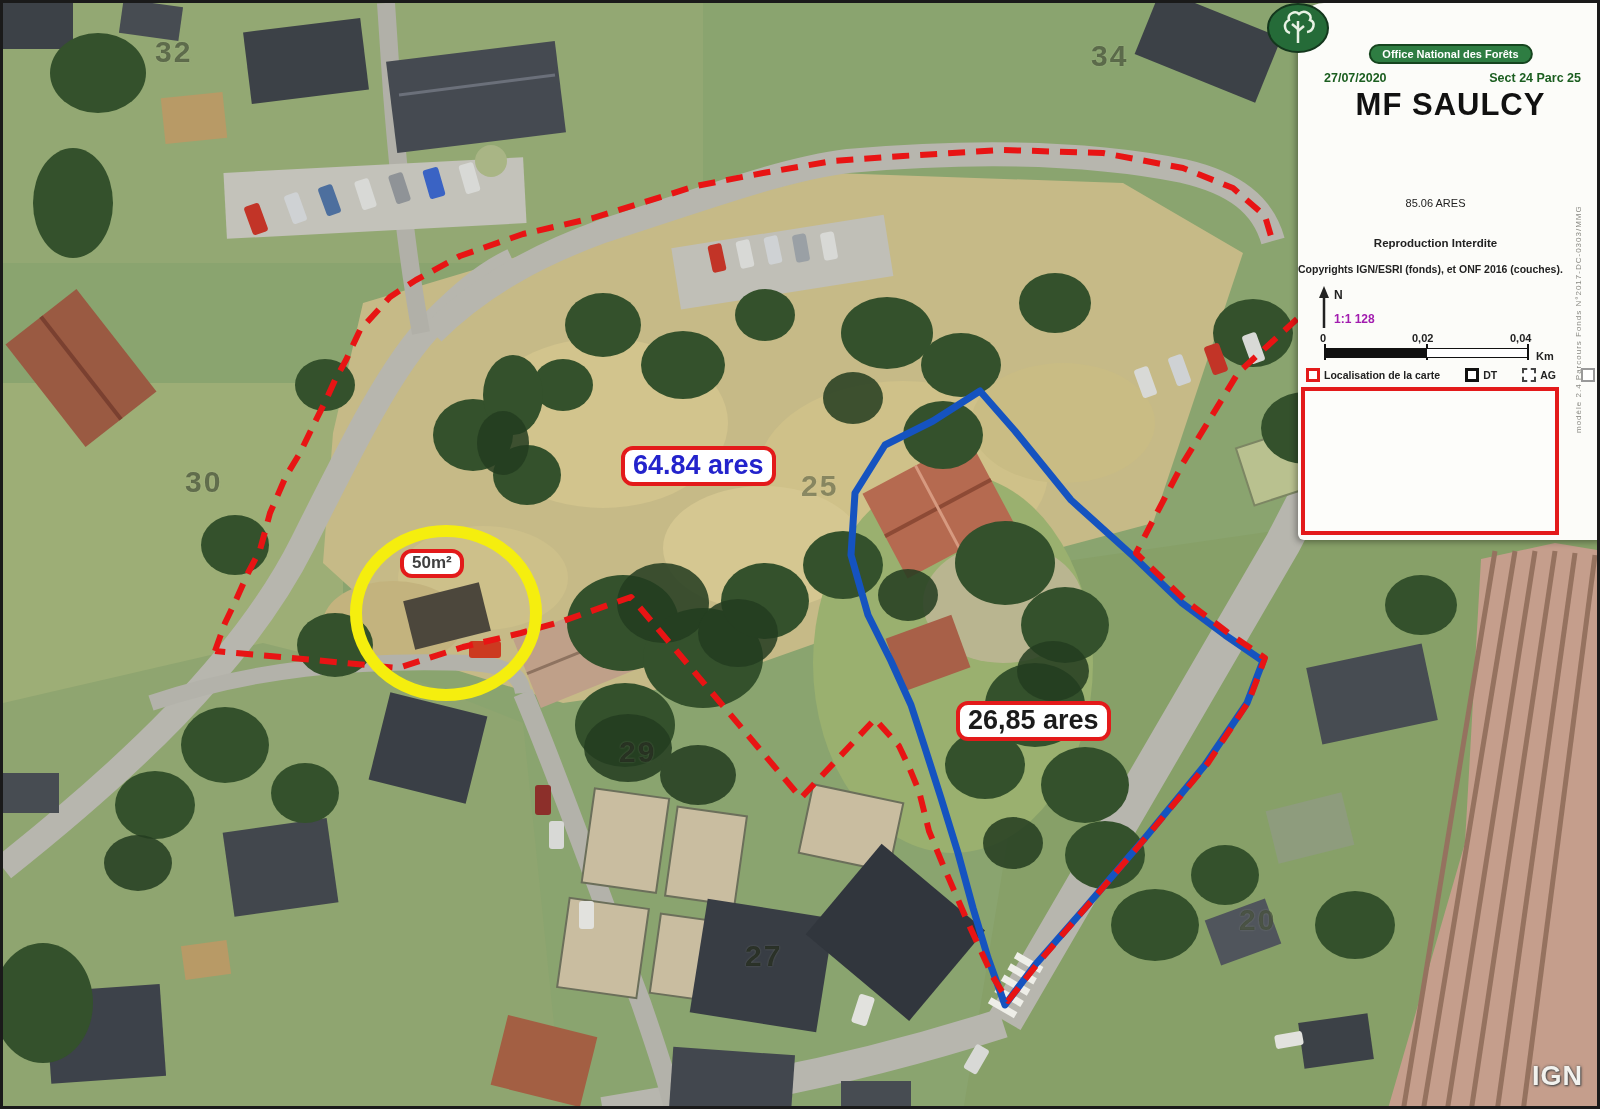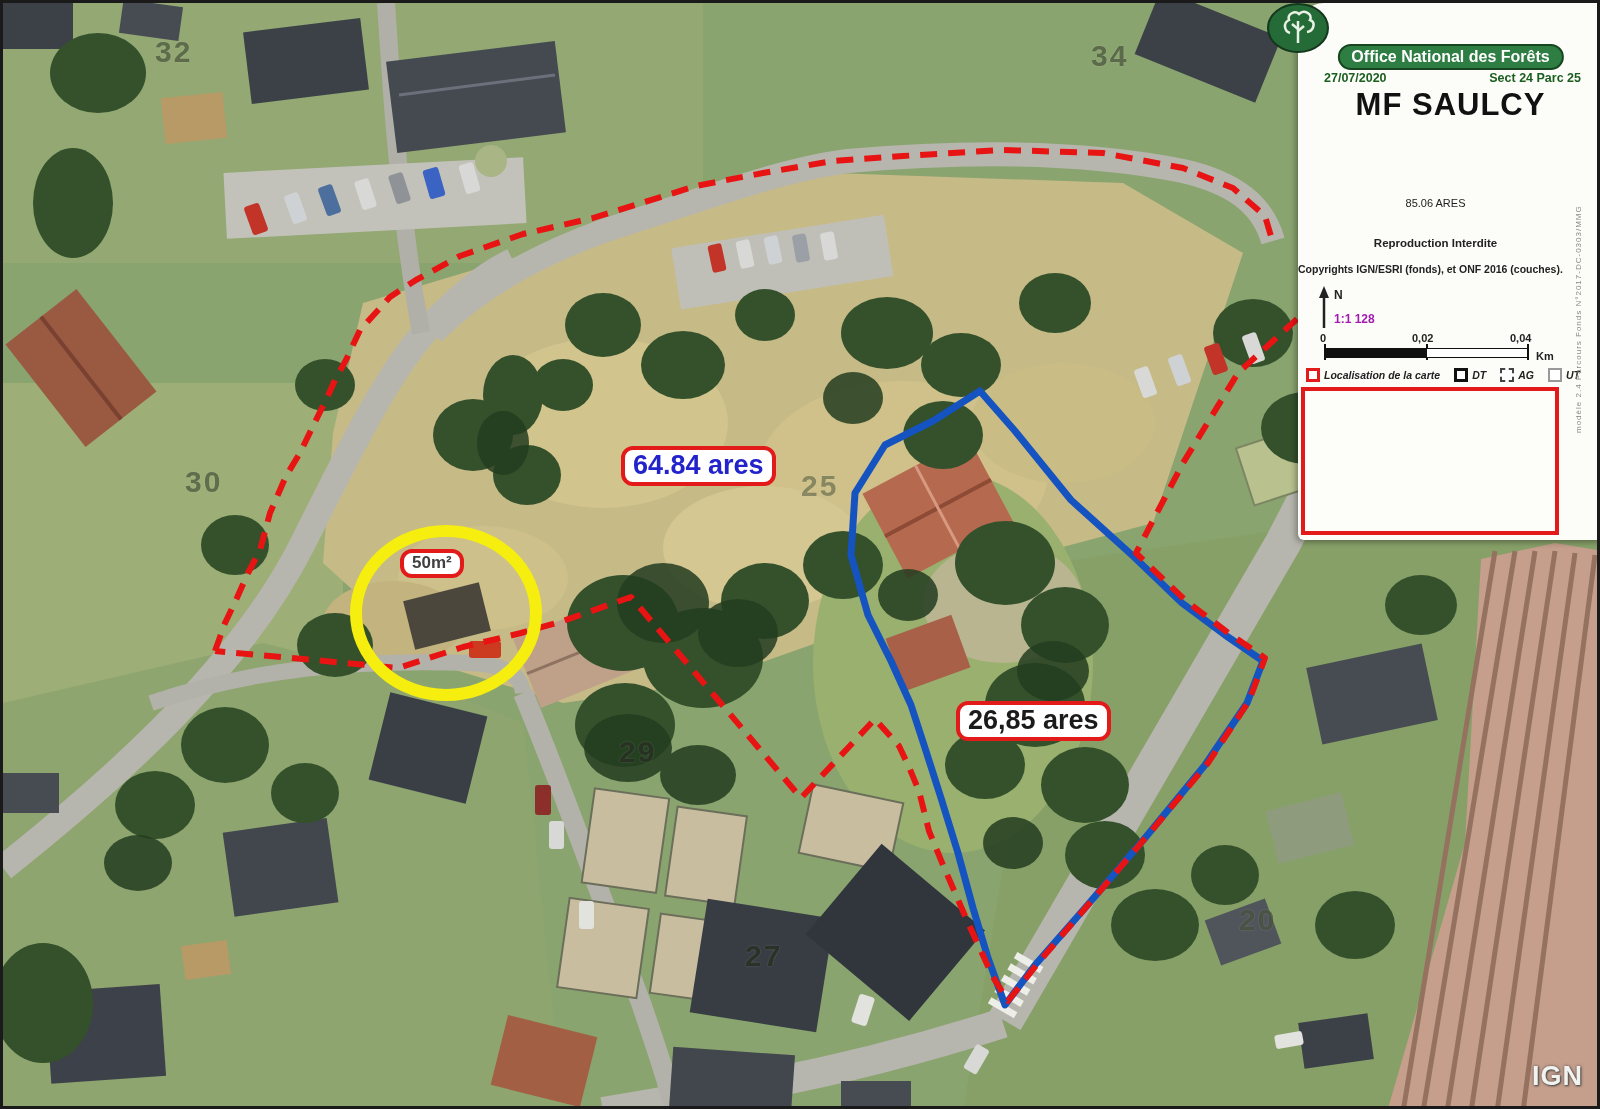--- a/index.html
+++ b/index.html
@@ -28,21 +28,21 @@
   
   .panel{
     position:absolute;left:1295px;top:0;width:305px;height:537px;
     background:#fcfcf9;border-radius:26px 0 0 6px;box-shadow:-2px 2px 6px rgba(0,0,0,.35);
   }
   .panel *{box-sizing:border-box;}
   .onf-logo{position:absolute;left:50%;top:5px;transform:translateX(-50%);}
   .onf-pill{
     position:absolute;left:50%;top:41px;transform:translateX(-50%);
     background:#2e7d42;border:2px solid #16451f;border-radius:13px;color:#fff;
-    font-size:16px;font-weight:bold;padding:2px 12px;white-space:nowrap;
+    font-size:11px;font-weight:bold;padding:2px 12px;white-space:nowrap;
   }
   .panel-daterow{
     position:absolute;left:26px;right:22px;top:68px;display:flex;justify-content:space-between;
     color:#1b5e20;font-weight:bold;font-size:12.5px;gap:30px;
   }
   .panel-title{
     position:absolute;left:0;right:0;top:84px;text-align:center;color:#111;
     font-size:31px;font-weight:bold;letter-spacing:1px;
   }
   .panel-area{position:absolute;left:0;right:30px;top:194px;text-align:center;font-size:11px;color:#222;}
@@ -54,22 +54,22 @@
   .scale-ticks{position:absolute;left:22px;top:329px;width:216px;font-size:11px;font-weight:bold;color:#222;}
   .scale-ticks .t0{position:absolute;left:0;}
   .scale-ticks .t1{position:absolute;left:92px;}
   .scale-ticks .t2{position:absolute;left:190px;}
   .scalebar{position:absolute;left:26px;top:345px;width:204px;height:10px;border:1px solid #111;display:flex;}
   .scalebar .half1{width:50%;background:#111;}
   .scalebar .half2{width:50%;background:#fff;border-left:1px solid #111;}
   .sb-tick{position:absolute;width:2px;height:16px;background:#111;top:341px;}
   .scale-unit{position:absolute;left:238px;top:347px;font-size:11px;font-weight:bold;color:#222;}
   .legendrow{
-    position:absolute;left:8px;top:365px;right:34px;display:flex;align-items:center;gap:14px;
-    font-size:10.5px;font-weight:bold;color:#222;white-space:nowrap;font-style:italic;
+    position:absolute;left:8px;top:365px;right:34px;display:flex;align-items:center;gap:25px;
+    font-size:10.5px;font-weight:bold;color:#222;white-space:nowrap;
   }
   .lg-box{width:14px;height:14px;background:#fff;flex:0 0 auto;}
   .lg-red{border:3px solid #e31a1a;}
   .lg-black{border:3px solid #111;}
   .lg-dash{border:2px dashed #444;}
   .lg-gray{border:2px solid #999;}
   .legenditem{display:flex;align-items:center;gap:4px;}
   .loc-rect{
     position:absolute;left:3px;top:384px;width:258px;height:148px;
     border:4px solid #e31a1a;background:#fdfdfa;

